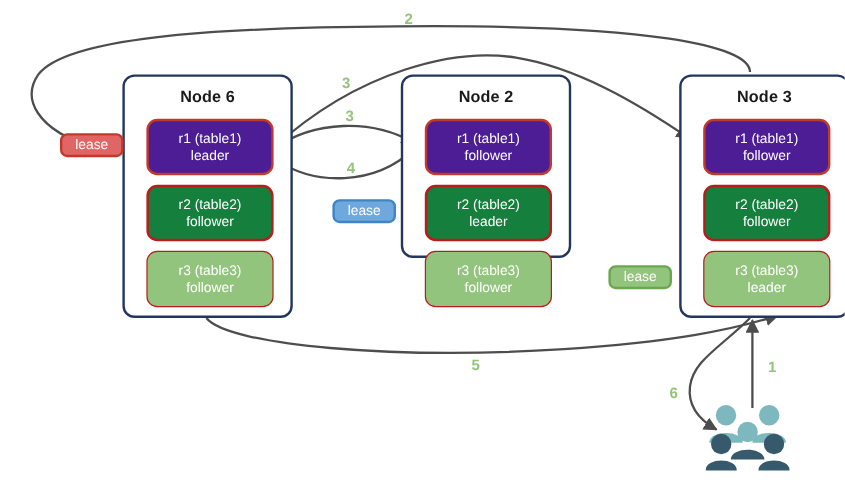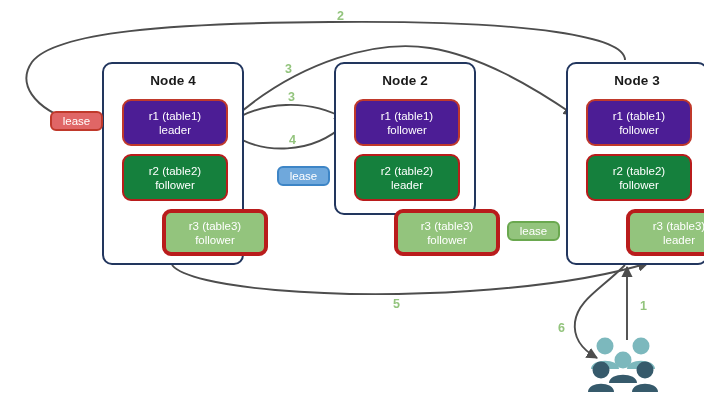--- a/index.html
+++ b/index.html
@@ -63,22 +63,21 @@
   .rep-red {
     background: #4c1d95;
     border: 2px solid #c0392b;
   }
   .rep-blue {
     background: #15803d;
     border: 2px solid #b91c1c;
   }
   .rep-green {
     background: #93c47d;
-    border: 4px solid #b91c1c;
-    margin-left: 40px;
+    border: 1px solid #b91c1c;
   }
   .lease-badge {
     position: absolute;
     box-sizing: border-box;
     height: 20px;
     border-radius: 6px;
     display: flex;
     align-items: center;
     justify-content: center;
     color: #ffffff;
@@ -128,21 +127,21 @@
     <path d="M 345 124 C 312 155 262 155 230 133" fill="none" stroke="#4d4d4d" stroke-width="1.9" marker-end="url(#ah)"></path>
 
     <path d="M 172 265 C 190 288 330 300 470 291 C 560 285 610 275 648 263" fill="none" stroke="#4d4d4d" stroke-width="1.9" marker-end="url(#ah)"></path>
 
     <path d="M 627 340 L 627 267" fill="none" stroke="#4d4d4d" stroke-width="1.9" marker-end="url(#ah)"></path>
 
     <path d="M 625 265 C 600 290 578 300 575 322 C 573 338 583 350 597 358" fill="none" stroke="#4d4d4d" stroke-width="1.9" marker-end="url(#ah)"></path>
   </svg>
 
   <div class="node-box" style="left:102px; top:62px; width:142px; height:203px;">
-    <div class="node-title">Node 4</div>
+    <div class="node-title">Node 6</div>
     <div class="replica rep-red" style="top:35px;">
       <span class="l1">r1 (table1)</span>
       <span class="l2">leader</span>
     </div>
     <div class="replica rep-blue" style="top:90px;">
       <span class="l1">r2 (table2)</span>
       <span class="l2">follower</span>
     </div>
     <div class="replica rep-green" style="top:145px;">
       <span class="l1">r3 (table3)</span>

